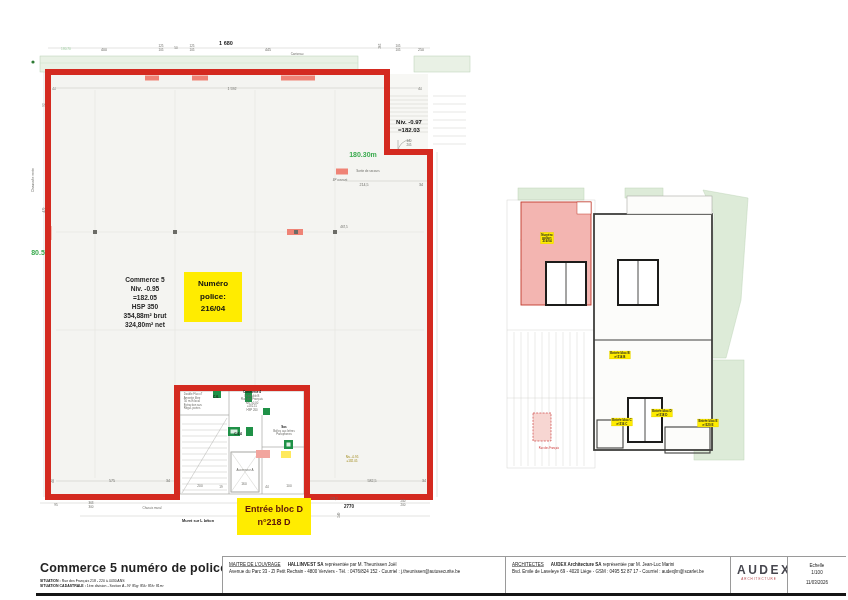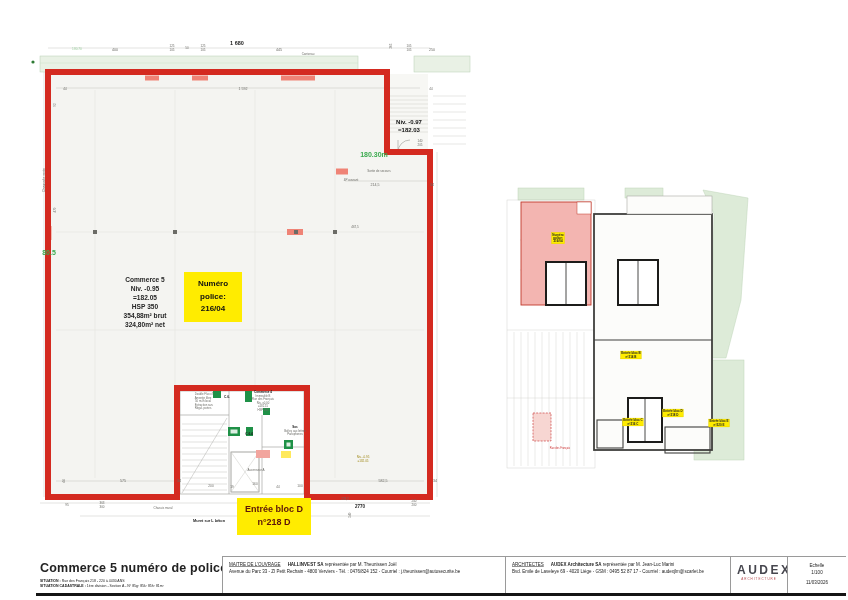--- a/index.html
+++ b/index.html
@@ -1,19 +1,19 @@
 <!DOCTYPE html>
 <html><head>
 <meta charset="utf-8">
 <style>
   html,body{margin:0;padding:0;background:#e8e8e8;}
   .sheet{position:relative;width:848px;height:600px;background:#ffffff;overflow:hidden;
          font-family:"Liberation Sans",sans-serif;}
   svg.linework{position:absolute;left:0;top:0;width:848px;height:600px;}
-  .ann-layer{position:absolute;left:11px;top:0;width:688px;height:600px;pointer-events:none;}
+  .ann-layer{position:absolute;left:0;top:0;width:688px;height:600px;pointer-events:none;}
   .ann{position:absolute;white-space:pre;color:#6b6b66;line-height:1.05;}
   .fixed-label{position:absolute;white-space:pre-line;text-align:center;font-weight:bold;color:#1a1a1a;}
   .yellow{background:#ffec00;}
   .commerce-info{left:105px;top:276px;width:80px;font-size:6.6px;line-height:8.9px;color:#262626;}
   .police-box{left:184px;top:272px;width:58px;height:50px;font-size:8px;line-height:12.5px;padding-top:6px;box-sizing:border-box;color:#111;}
   .niv-box{left:386px;top:118px;width:46px;font-size:6px;line-height:8px;color:#111;}
   .entree-box{left:237px;top:498px;width:74px;height:37px;font-size:9px;line-height:13px;padding-top:5px;box-sizing:border-box;color:#5c150a;}
   .mini-yellow{position:absolute;background:#ffec00;color:#222;font-weight:bold;font-size:10px;line-height:1.15;
                padding:1px 2px;text-align:center;white-space:nowrap;border:1px solid #d8c400;
                transform:translate(-50%,-50%) scale(0.3);}

